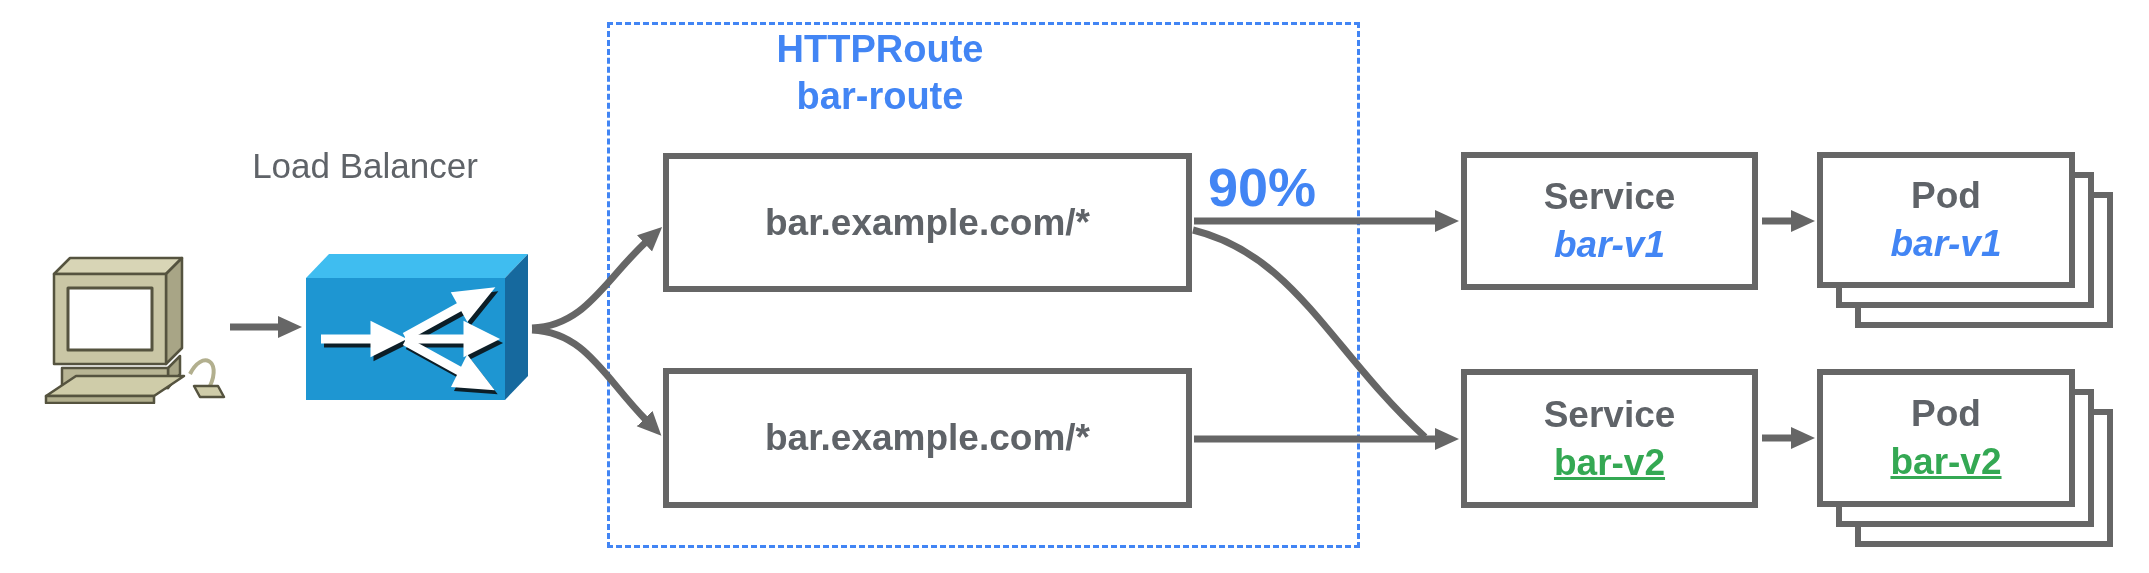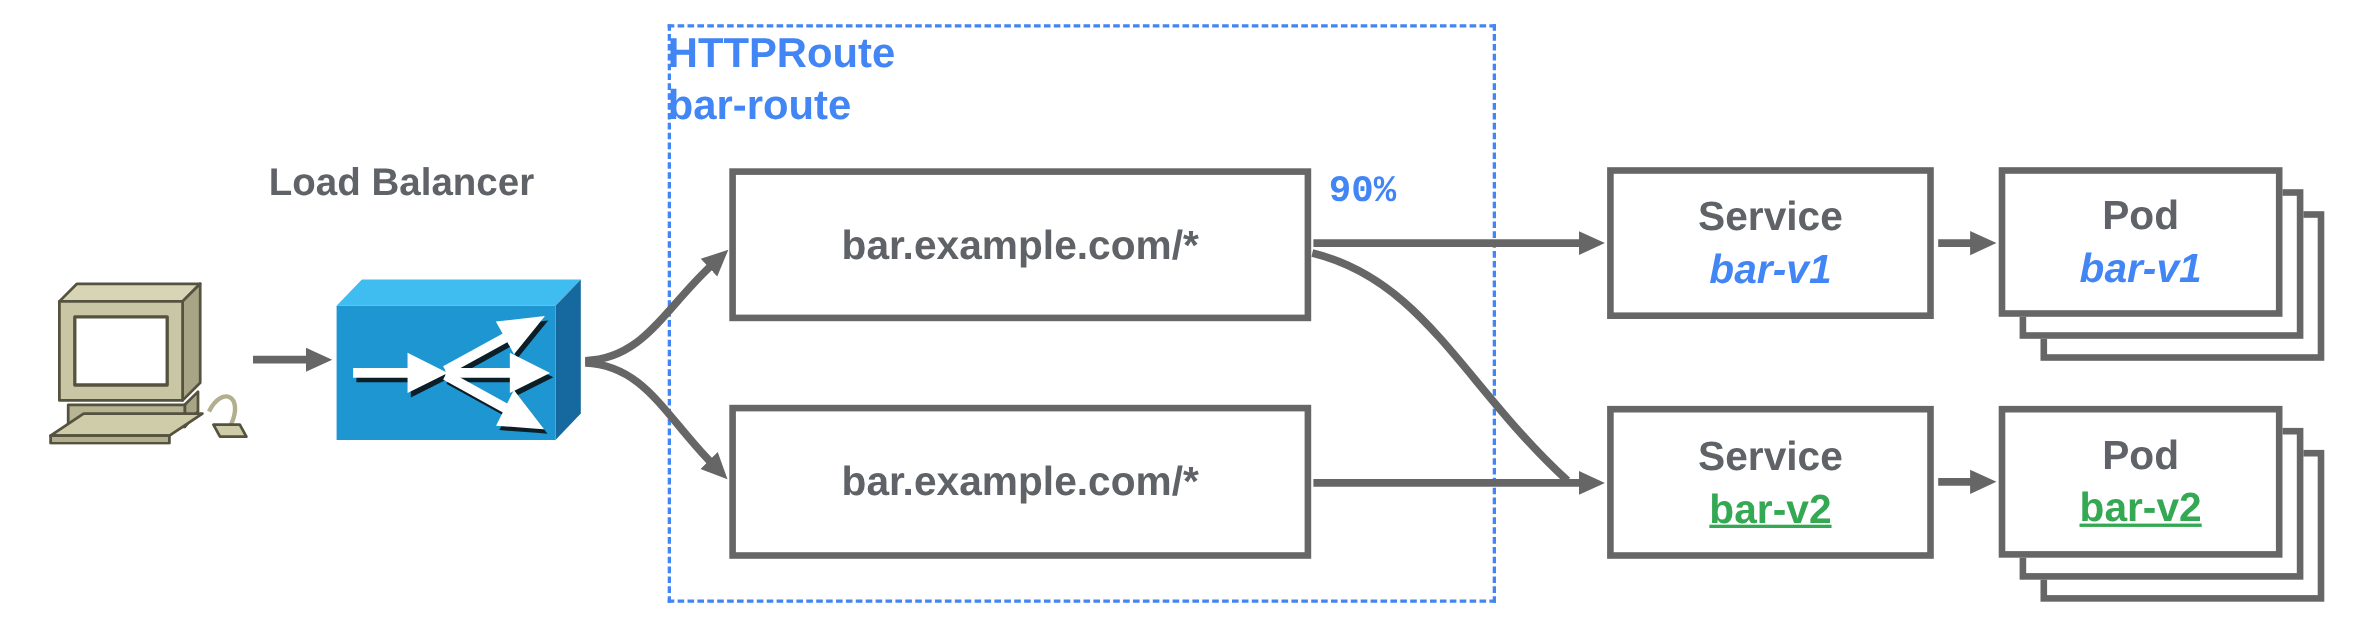--- a/index.html
+++ b/index.html
@@ -7,21 +7,21 @@
     --lb_front:#1E96D2; --lb_top:#3FBDF0; --lb_side:#16699E;
   }
   html,body{margin:0;padding:0;background:#fff;}
   body{font-family:"Liberation Sans","DejaVu Sans",sans-serif;}
   #canvas{position:relative;width:2149px;height:573px;background:#fff;overflow:hidden;}
 
   
   .dashed-region{position:absolute;left:607px;top:22px;width:753px;height:526px;
     box-sizing:border-box;border:3px dashed var(--blue);z-index:1;}
 
-  .httproute-title{position:absolute;left:607px;top:26px;width:546px;
+  .httproute-title{position:absolute;left:607px;top:26px;width:546px;text-align:center;
     z-index:3;color:var(--blue);font-weight:bold;font-size:38px;line-height:47px;}
 
   
   .node-box{position:absolute;background:#fff;border:6px solid var(--line);
     box-sizing:border-box;display:flex;flex-direction:column;align-items:center;
     justify-content:center;z-index:3;font-weight:bold;font-size:37px;line-height:48px;
     color:var(--gray_text);text-align:center;}
 
   .route-box-1{left:663px;top:153px;width:529px;height:139px;}
   .route-box-2{left:663px;top:368px;width:529px;height:140px;}
@@ -38,26 +38,26 @@
   .pod-layer{position:absolute;width:100%;height:100%;background:#fff;
     border:6px solid var(--line);box-sizing:border-box;}
   .pod-layer.l3{left:38px;top:40px;z-index:0;}
   .pod-layer.l2{left:19px;top:20px;z-index:1;}
   .pod-layer.main{left:0;top:0;z-index:2;display:flex;flex-direction:column;
     align-items:center;justify-content:center;font-weight:bold;font-size:37px;
     line-height:48px;color:var(--gray_text);}
 
   
   .pct{position:absolute;z-index:3;width:160px;text-align:left;
-    font-weight:bold;font-size:34px;font-family:Liberation Mono, monospace;}
+    font-weight:bold;font-size:54px;}
   .pct-90{left:1208px;top:156px;color:var(--blue);}
   .pct-10{left:1210px;top:291px;color:var(--green);}
 
   .lb-label{position:absolute;left:230px;top:146px;width:270px;text-align:center;
-    z-index:3;color:var(--gray_text);font-weight:bold;font-size:35px;}
+    z-index:3;color:var(--gray_text);font-weight:normal;font-size:35px;}
 
   #connectors{position:absolute;left:0;top:0;z-index:2;}
   .icon-svg{position:absolute;z-index:3;}
   #client-icon{left:42px;top:252px;}
   #lb-icon{left:303px;top:252px;}
 </style>
 </head>
 <body>
 
 <div id="canvas">

